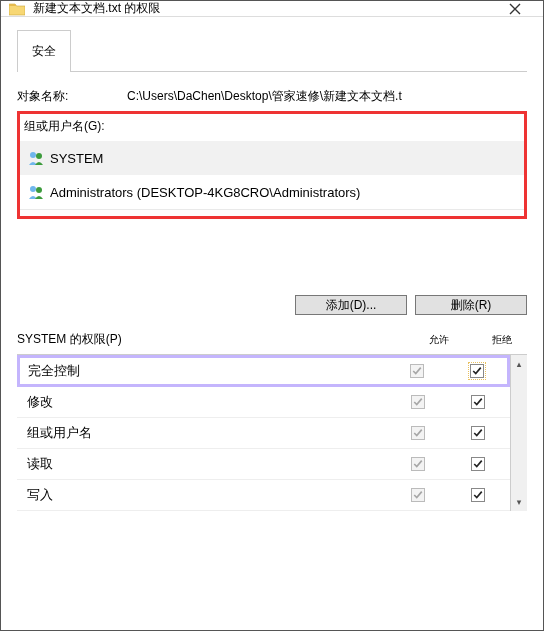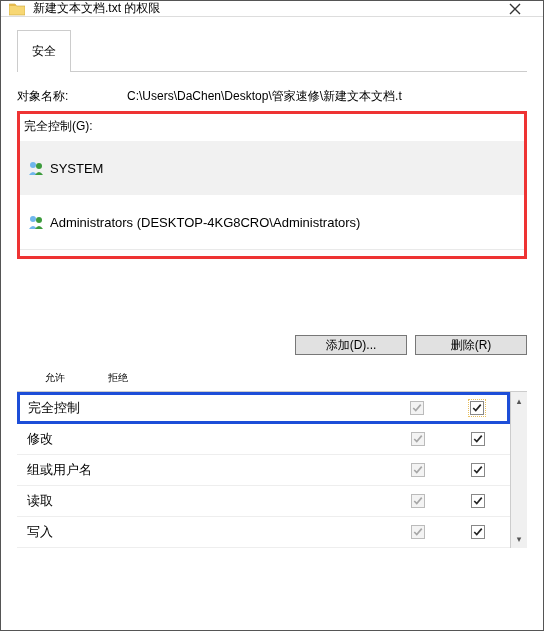--- a/index.html
+++ b/index.html
@@ -13,34 +13,34 @@
     .tabs { display: flex; }
     .tab { border: 1px solid #ccc; border-bottom: none; padding: 12px 14px; background: #fff; font-size: 12px; position: relative; top: 1px; }
     .tab.active { background: #fff; }
     .tab-panel { border-top: 1px solid #ccc; padding-top: 16px; flex: 1; display: flex; flex-direction: column; }
     .obj-row { display: flex; margin-bottom: 6px; }
     .obj-label { width: 110px; }
     .obj-path { flex: 1; white-space: nowrap; overflow: hidden; }
     .group-area { border: 3px solid #e33; padding: 4px 0 6px 0; margin-bottom: 0; }
     .group-label { padding: 0 4px 6px 4px; }
     .listbox { background: #fff; border-bottom: 1px solid #e9e9e9; }
-    .listitem { display: flex; align-items: center; padding: 19px 8px; font-size: 13px; cursor: default; }
+    .listitem { display: flex; align-items: center; padding: 9px 8px; font-size: 13px; cursor: default; }
     .listitem.selected { background: #f1f1f1; }
     .ppl-icon { width: 16px; height: 16px; margin-right: 6px; display: inline-flex; }
     .spacer-under-list { height: 70px; }
     .btnrow { display: flex; justify-content: flex-end; gap: 8px; padding: 6px 0 12px 0; }
     .push-btn { min-width: 112px; height: 20px; border: 1px solid #777; background: #e1e1e1; font-size: 12px; cursor: pointer; }
     .perm-label-row { display: flex; align-items: center; margin: 4px 0 6px 0; }
     .perm-label { flex: 1; font-size: 12px; }
     .perm-hdr { width: 76px; text-align: center; font-size: 10px; }
     .perm-hdr.last { width: 50px; }
     .permbox-wrap { display: flex; border-top: 1px solid #ccc; }
     .permbox { flex: 1; }
     .perm-row { display: flex; align-items: center; padding: 6px 10px; border-bottom: 1px solid #eee; }
-    .perm-row.first { border: 3px solid #1d4ed8; padding: 4px 8px; }
+    .perm-row.first { border: 3px solid #c4b5fd; padding: 4px 8px; }
     .perm-name { flex: 1; font-size: 13px; }
     .col-allow { width: 76px; text-align: center; }
     .col-deny { width: 44px; text-align: center; }
     .chk { width: 14px; height: 14px; display: inline-flex; align-items: center; justify-content: center; border: 1px solid #888; background: #fff; position: relative; }
     .chk.disabled { background: #f3f3f3; border-color: #bbb; }
     .chk.small-hl { outline: 1px dotted #e8c060; outline-offset: 1px; }
     .chk svg { display: block; }
     .vscroll { width: 17px; background: #f0f0f0; border-left: 1px solid #ccc; display: flex; flex-direction: column; }
     .vscroll .arrow { height: 18px; display: flex; align-items: center; justify-content: center; font-size: 9px; color: #555; cursor: pointer; }
     .vscroll .track { flex: 1; }
@@ -70,21 +70,21 @@
       <div class="tab active">安全</div>
     </div>
 
     <div class="tab-panel">
       <div class="obj-row">
         <span class="obj-label">对象名称:</span>
         <span class="obj-path">C:\Users\DaChen\Desktop\管家速修\新建文本文档.t</span>
       </div>
 
       <div class="group-area">
-        <div class="group-label">完全控制(G):</div>
+        <div class="group-label">组或用户名(G):</div>
         <div class="listbox">
           <div class="listitem selected">
             <span class="ppl-icon">
               <svg viewBox="0 0 16 16" width="16" height="16">
                   <circle cx="5" cy="5" r="3" fill="#6fb6ec"></circle>
                   <circle cx="11" cy="6" r="3" fill="#3c9b3c"></circle>
                   <path d="M1 15 Q5 9 9 15 Z" fill="#6fb6ec"></path>
                   <path d="M7 15 Q11 9 15 15 Z" fill="#3c9b3c"></path>
                 </svg>
             </span>
@@ -105,20 +105,21 @@
       </div>
 
       <div class="spacer-under-list"></div>
 
       <div class="btnrow">
         <button class="push-btn">添加(D)...</button>
         <button class="push-btn">删除(R)</button>
       </div>
 
       <div class="perm-label-row">
+        <span class="perm-label">SYSTEM 的权限(P)</span>
         <span class="perm-hdr">允许</span>
         <span class="perm-hdr last">拒绝</span>
       </div>
 
       <div class="permbox-wrap">
         <div class="permbox" id="permbox">
             <div class="perm-row first">
               <span class="perm-name">完全控制</span>
               <span class="col-allow"><span class="chk disabled">
                   <svg viewBox="0 0 12 12" width="10" height="10">

